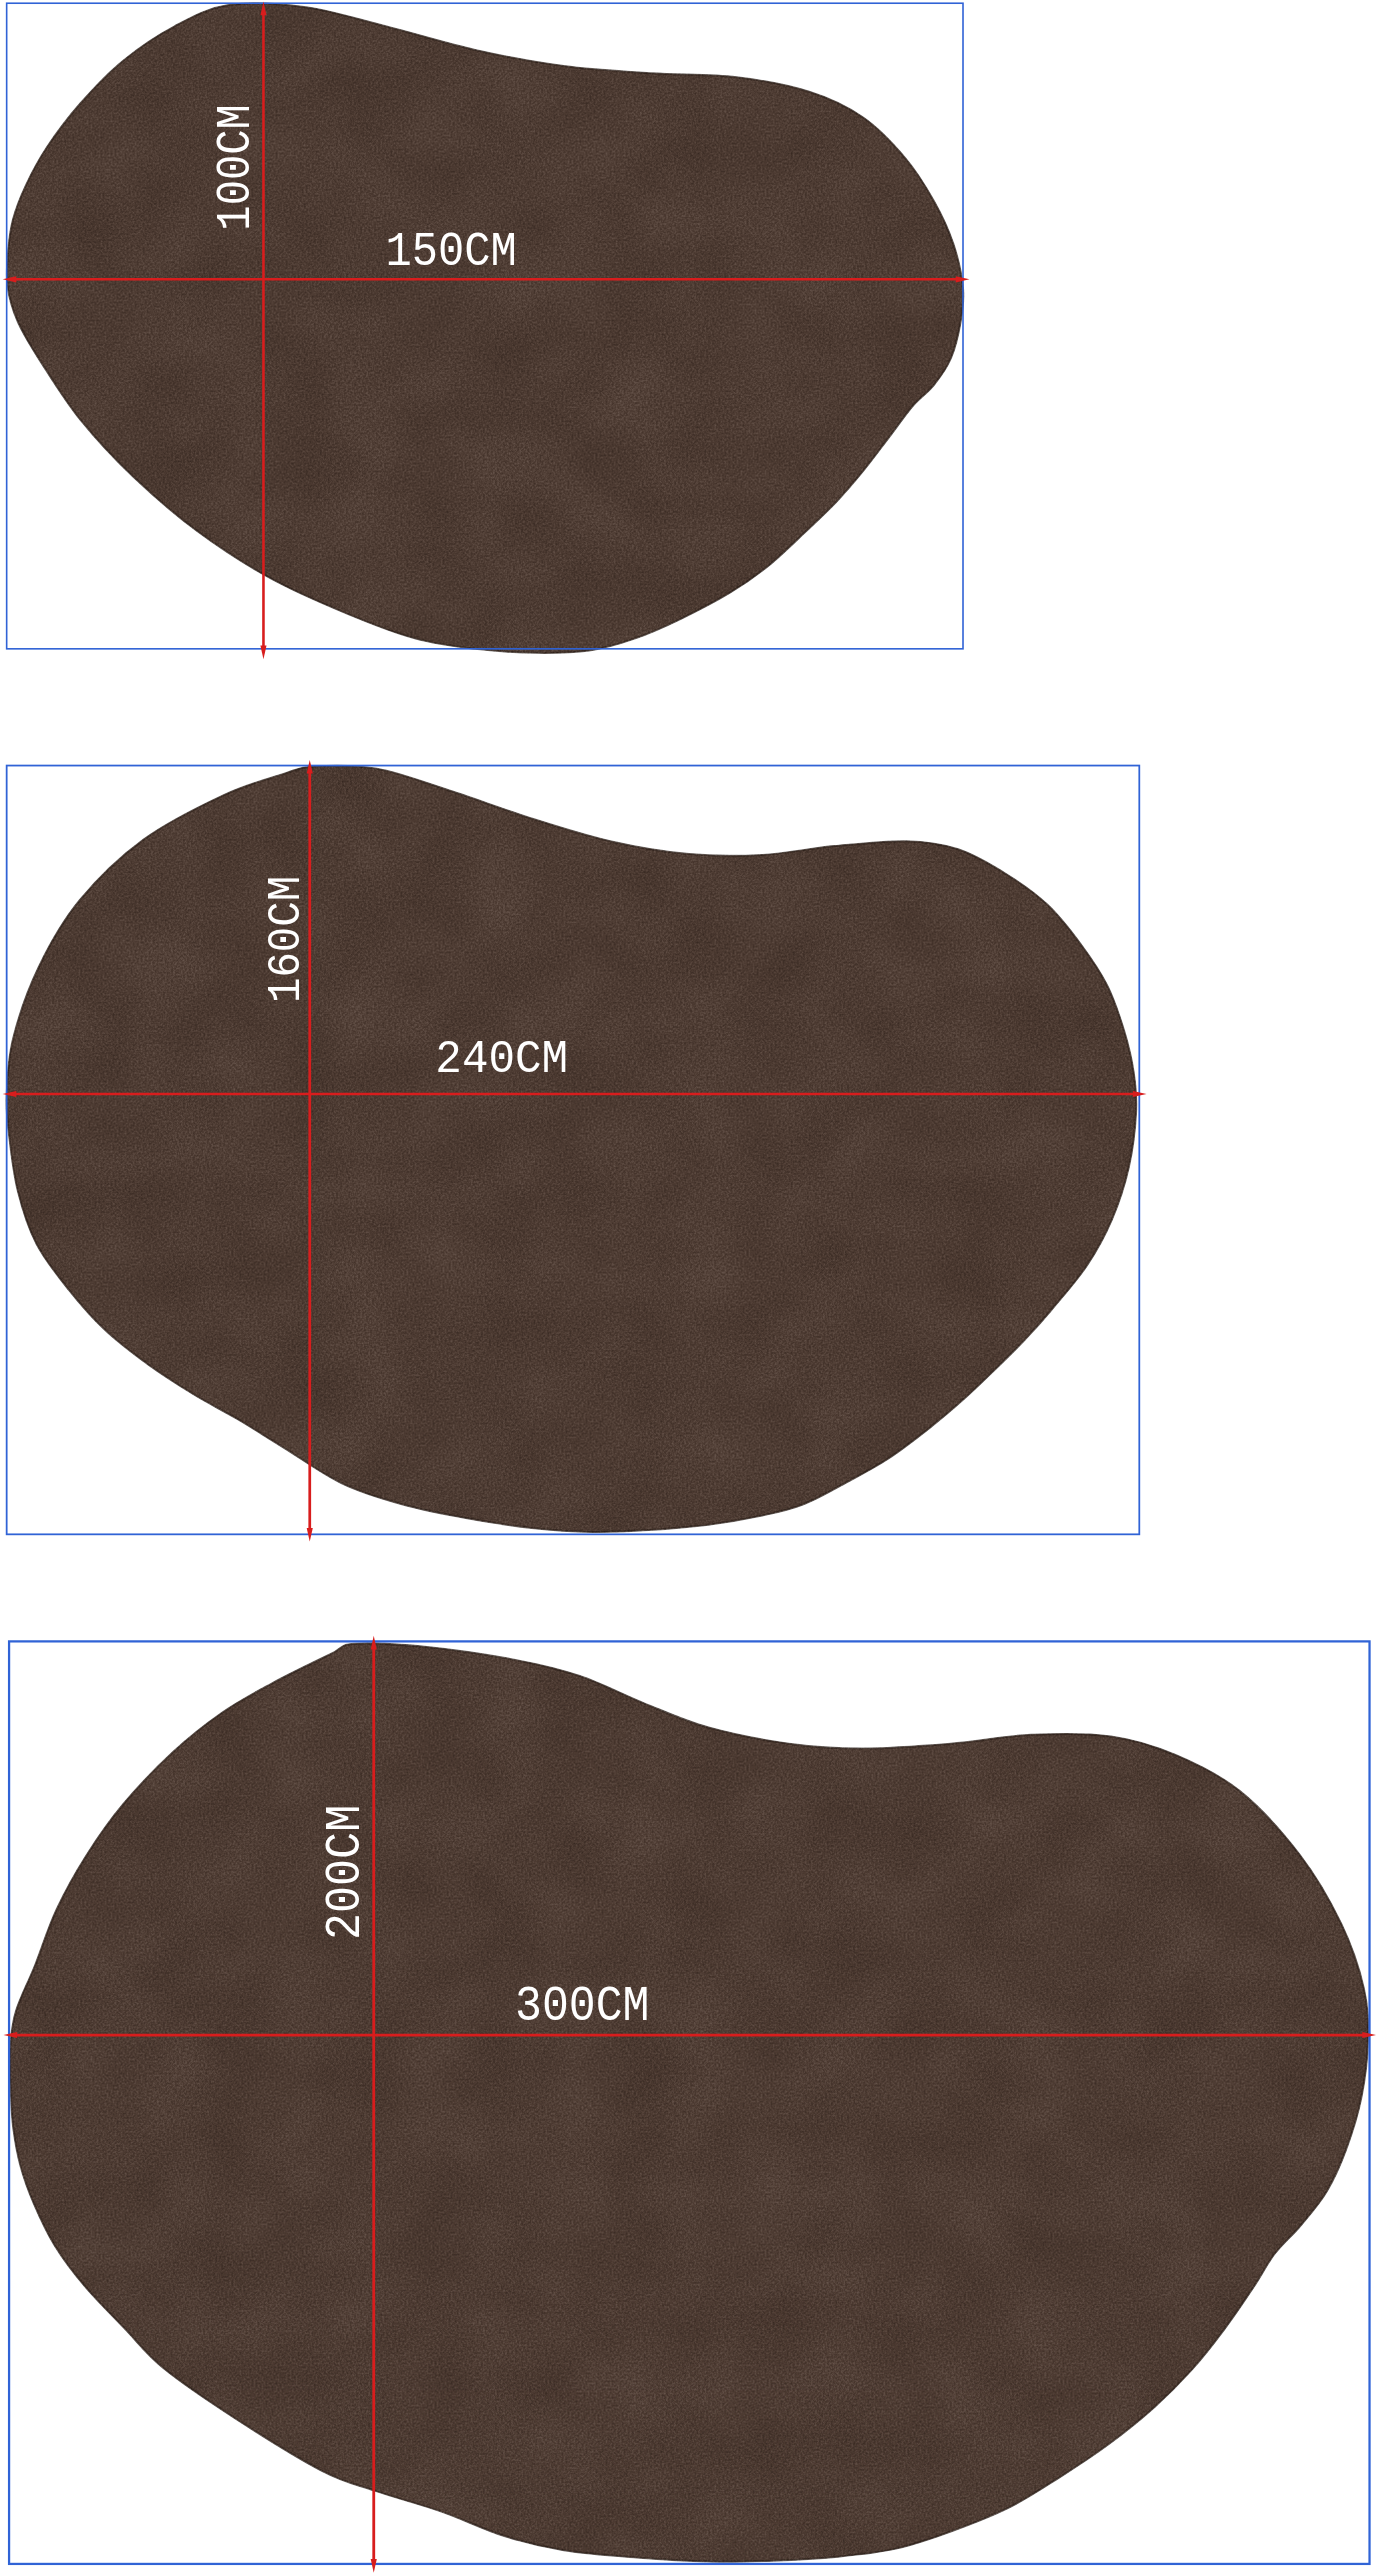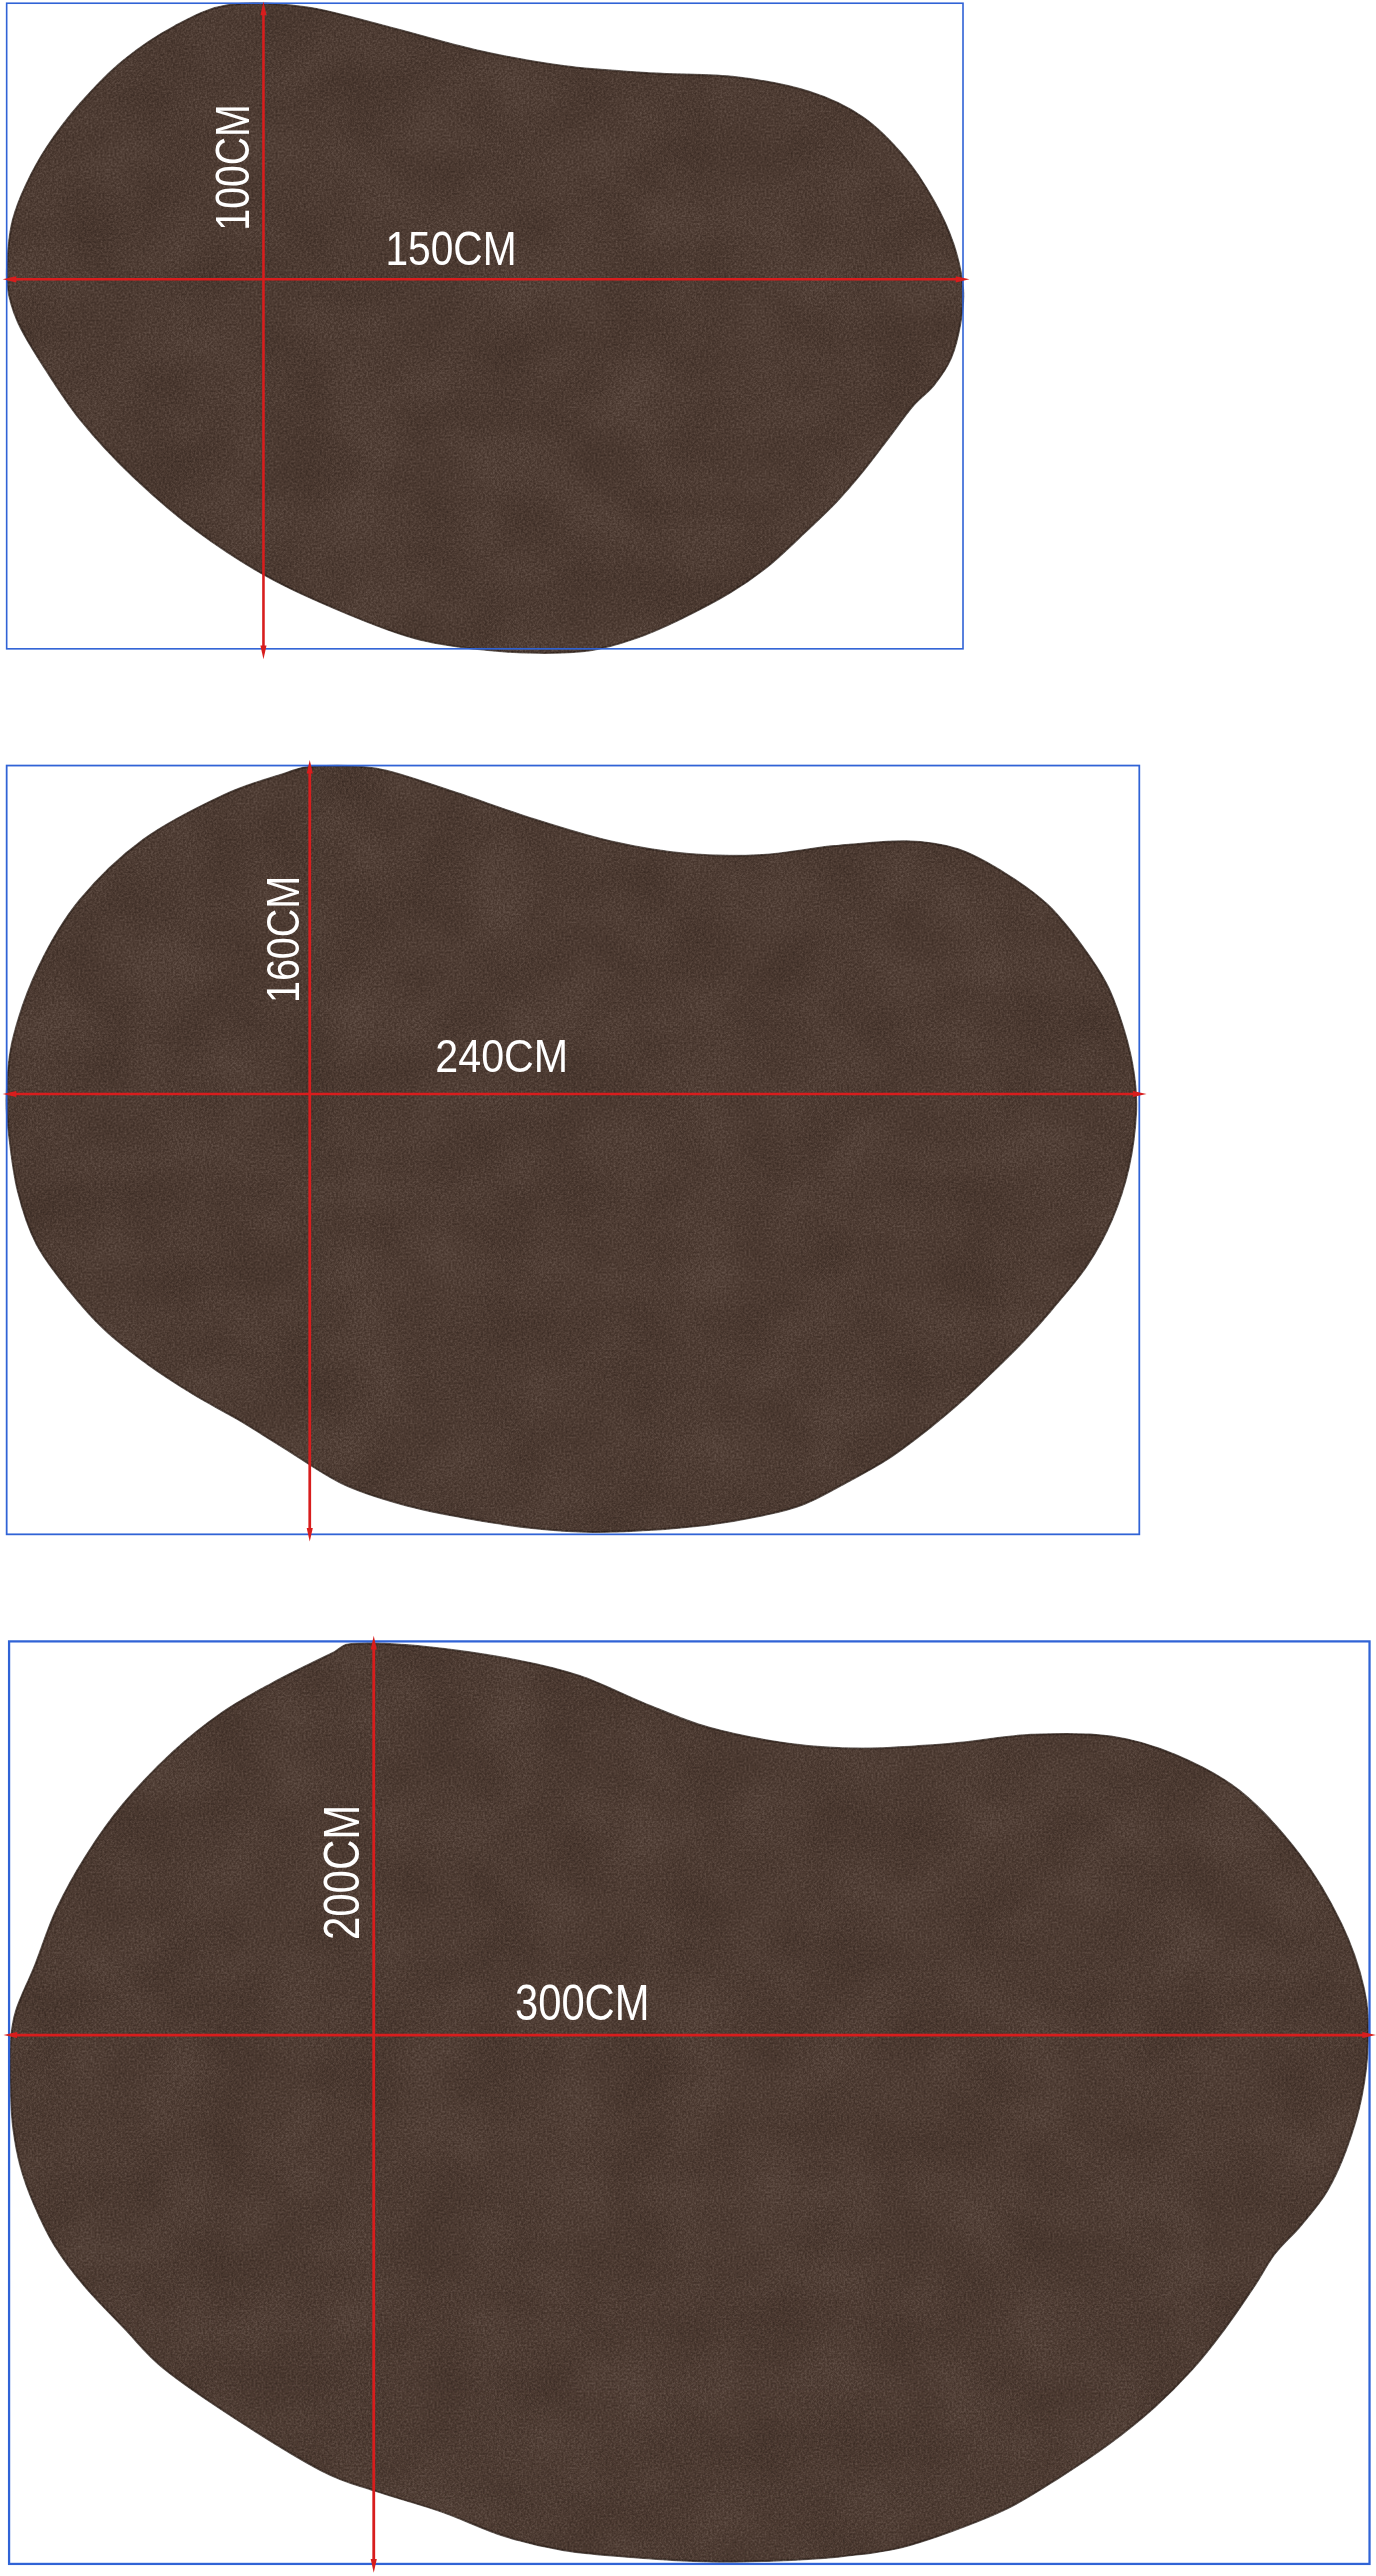--- a/index.html
+++ b/index.html
@@ -1,16 +1,16 @@
 <!DOCTYPE html>
 <html style="font-size:13px"><head>
 <meta charset="utf-8">
 <style>
 html,body{margin:0;padding:0;background:#ffffff;}
-#page{position:relative;width:1331px;height:2576px;font-family:Liberation Sans, sans-serif;}
+#page{position:relative;width:1331px;height:2576px;font-family:Liberation Mono, monospace;}
 </style>
 </head>
 <body>
 <div id="page">
 
 <svg width="1377" height="2576" viewBox="0 0 1710 3200">
 <defs>
 <filter id="carpet" color-interpolation-filters="sRGB">
 <feTurbulence type="fractalNoise" baseFrequency="0.012 0.013" numOctaves="2" seed="8" result="n1"></feTurbulence>
 <feColorMatrix in="n1" type="matrix" values="0.3 0 0 0 0.35  0.3 0 0 0 0.35  0.3 0 0 0 0.35  0 0 0 0 1" result="g1"></feColorMatrix>

